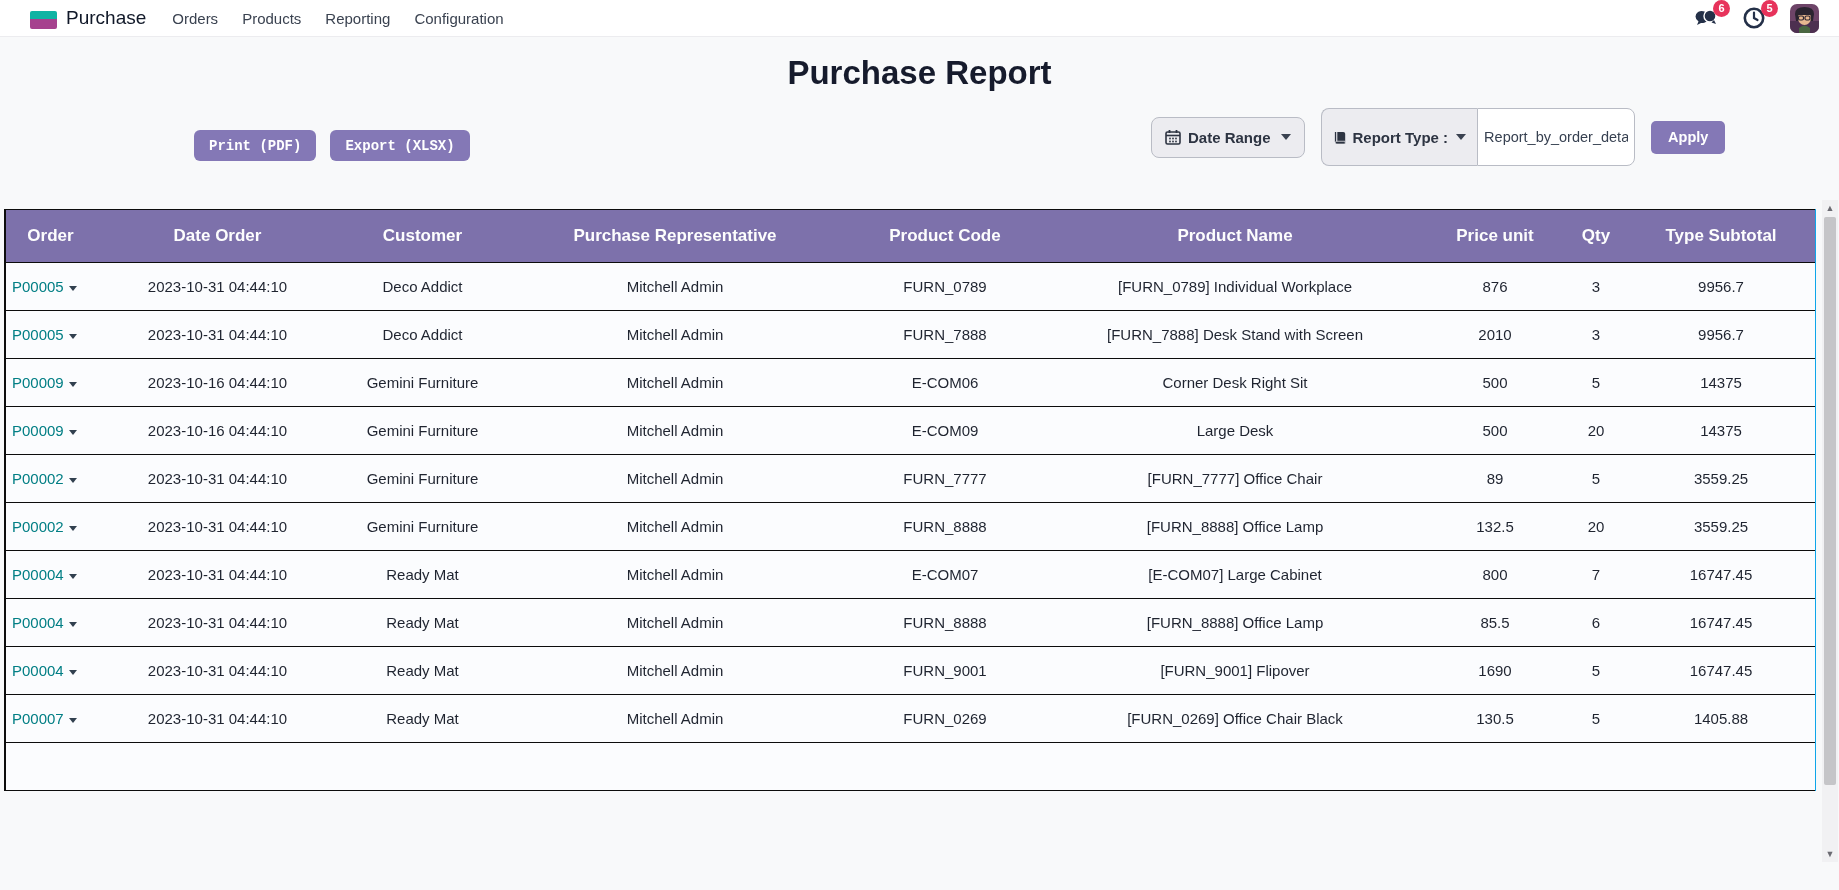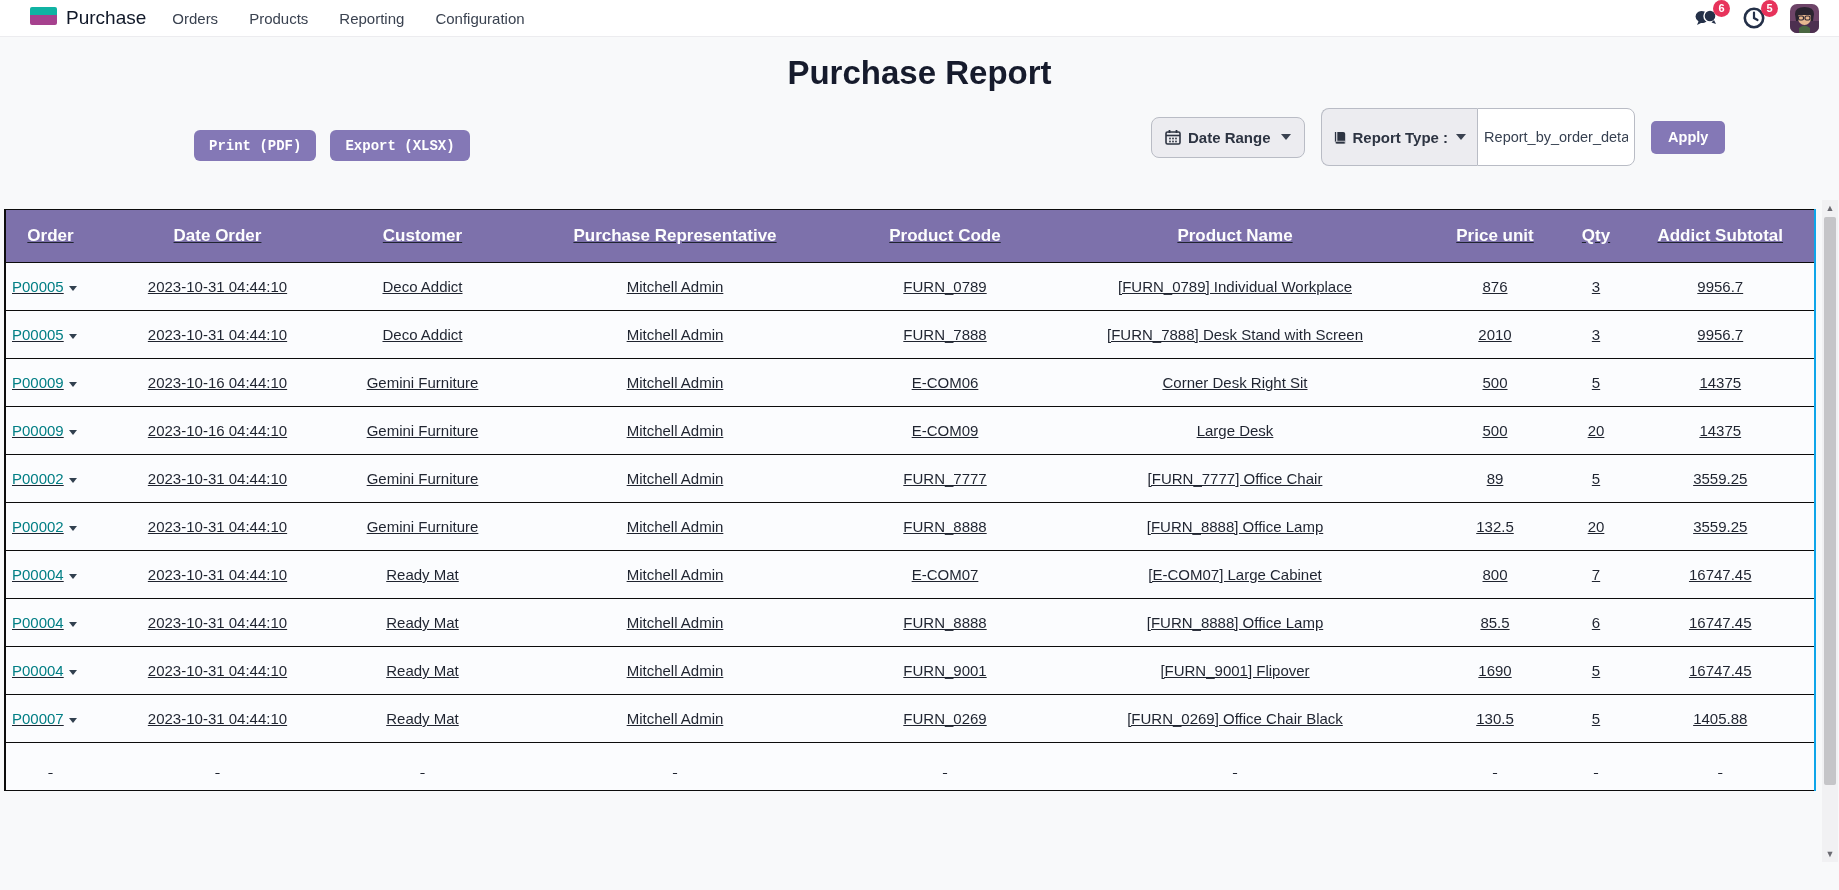--- a/index.html
+++ b/index.html
@@ -10,26 +10,26 @@
     position: relative;
     color: #1f2430;
   }
 
   
   .navbar {
     position: absolute; top: 0; left: 0; width: 1839px; height: 37px;
     background: #ffffff; border-bottom: 1px solid #ececef;
     display: flex; align-items: center; padding: 0 14px;
   }
-  .brand { display: flex; align-items: flex-start; gap: 9px; cursor: pointer; padding-left: 16px; }
+  .brand { display: flex; align-items: flex-end; gap: 9px; cursor: pointer; padding-left: 16px; }
   .brand-logo { width: 27px; height: 18px; display: flex; flex-direction: column; }
   .brand-logo .bar-top { height: 8px; background: #10b3a3; border-radius: 2px 2px 0 0; }
   .brand-logo .bar-bottom { height: 10px; background: #a6418e; border-radius: 0 0 2px 2px; }
   .brand-name { font-size: 19px; font-weight: 500; color: #101828; }
-  .nav-menus { display: flex; align-items: center; margin-left: 26px; gap: 31px; }
+  .nav-menus { display: flex; align-items: center; margin-left: 26px; gap: 24px; }
   .nav-item { font-size: 15px; color: #3a4250; cursor: pointer; }
   .systray { margin-left: auto; display: flex; align-items: center; gap: 22px; padding-right: 6px; }
   .tray-icon { position: relative; width: 26px; height: 24px; cursor: pointer; }
   .tray-icon svg { display: block; }
   .badge {
     position: absolute; top: -6px; right: -10px;
     background: #e7335b; color: #fff; font-size: 11px; font-weight: 700;
     min-width: 17px; height: 17px; line-height: 17px; text-align: center;
     border-radius: 9px; padding: 0 4px;
   }
@@ -82,21 +82,21 @@
   .table-wrap {
     position: absolute; left: 4px; top: 209px; width: 1812px; height: 653px;
     overflow: hidden;
   }
   table.report {
     border-collapse: collapse; width: 1812px; table-layout: fixed;
     background: #fbfcfe;
   }
   table.report, table.report th, table.report td { border: 1.6px solid #0c0c0c; }
   table.report th, table.report td { border-left: none; border-right: none; }
-  table.report { border-left: 2px solid #0c0c0c; border-right: 7px solid #0ea5e9; text-decoration: underline; }
+  table.report { border-left: 2px solid #0c0c0c; border-right: 4px solid #0ea5e9; }
   th {
     background: #7d71ab; color: #fdfdfd; font-size: 17px; font-weight: 700;
     height: 53px; text-align: center;
   }
   td { height: 48px; font-size: 15px; color: #1f2430; text-align: center; }
   td.cell-order { text-align: left; padding-left: 6px; }
   .order-link { color: #017e84; text-decoration: none; cursor: pointer; }
   .order-caret {
     width: 0; height: 0; border-left: 4px solid transparent;
     border-right: 4px solid transparent; border-top: 5px solid #31404f;
@@ -220,21 +220,21 @@
     <thead>
       <tr id="header-row">
           <th>Order</th>
           <th>Date Order</th>
           <th>Customer</th>
           <th>Purchase Representative</th>
           <th>Product Code</th>
           <th>Product Name</th>
           <th>Price unit</th>
           <th>Qty</th>
-          <th>Addict Subtotal</th>
+          <th>Type Subtotal</th>
         </tr>
     </thead>
     <tbody id="table-body">
         <tr>
           <td class="cell-order"><a class="order-link">P00005</a><span class="order-caret"></span></td>
           <td>2023-10-31 04:44:10</td>
           <td>Deco Addict</td>
           <td>Mitchell Admin</td>
           <td>FURN_0789</td>
           <td>[FURN_0789] Individual Workplace</td>

